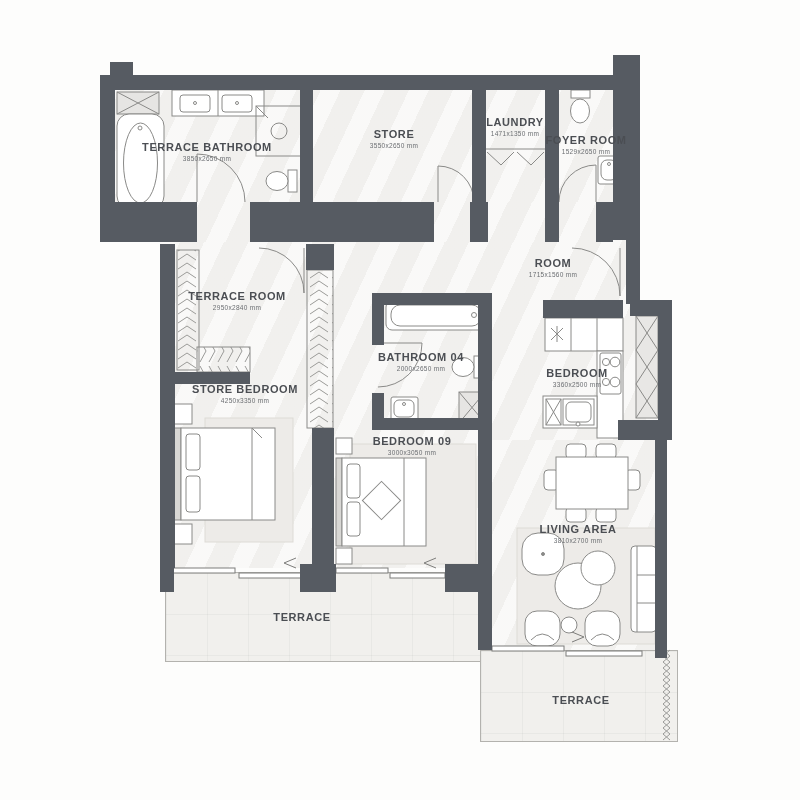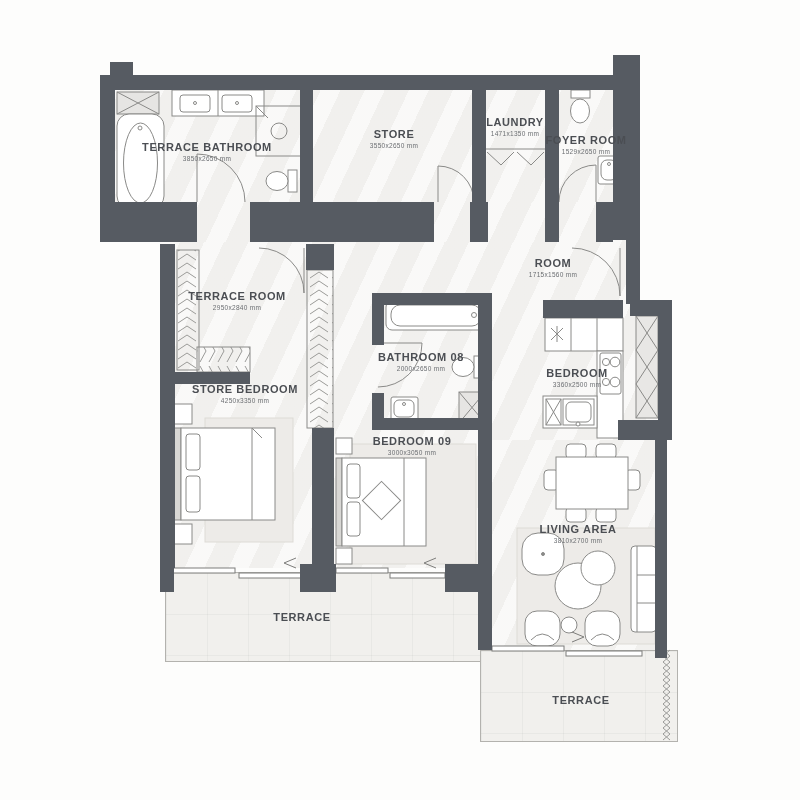--- a/index.html
+++ b/index.html
@@ -323,21 +323,21 @@
       </div>
   <div class="lbl" style="left:237px;top:301px">
     <b>TERRACE ROOM</b>
     <span>2950x2840 mm</span>
       </div>
   <div class="lbl" style="left:553px;top:268px">
     <b>ROOM</b>
     <span>1715x1560 mm</span>
       </div>
   <div class="lbl" style="left:421px;top:362px">
-    <b>BATHROOM 08</b>
+    <b>BATHROOM 04</b>
     <span>2000x2650 mm</span>
       </div>
   <div class="lbl" style="left:577px;top:378px">
     <b>BEDROOM</b>
     <span>3360x2500 mm</span>
       </div>
   <div class="lbl" style="left:245px;top:394px">
     <b>STORE BEDROOM</b>
     <span>4250x3350 mm</span>
       </div>

